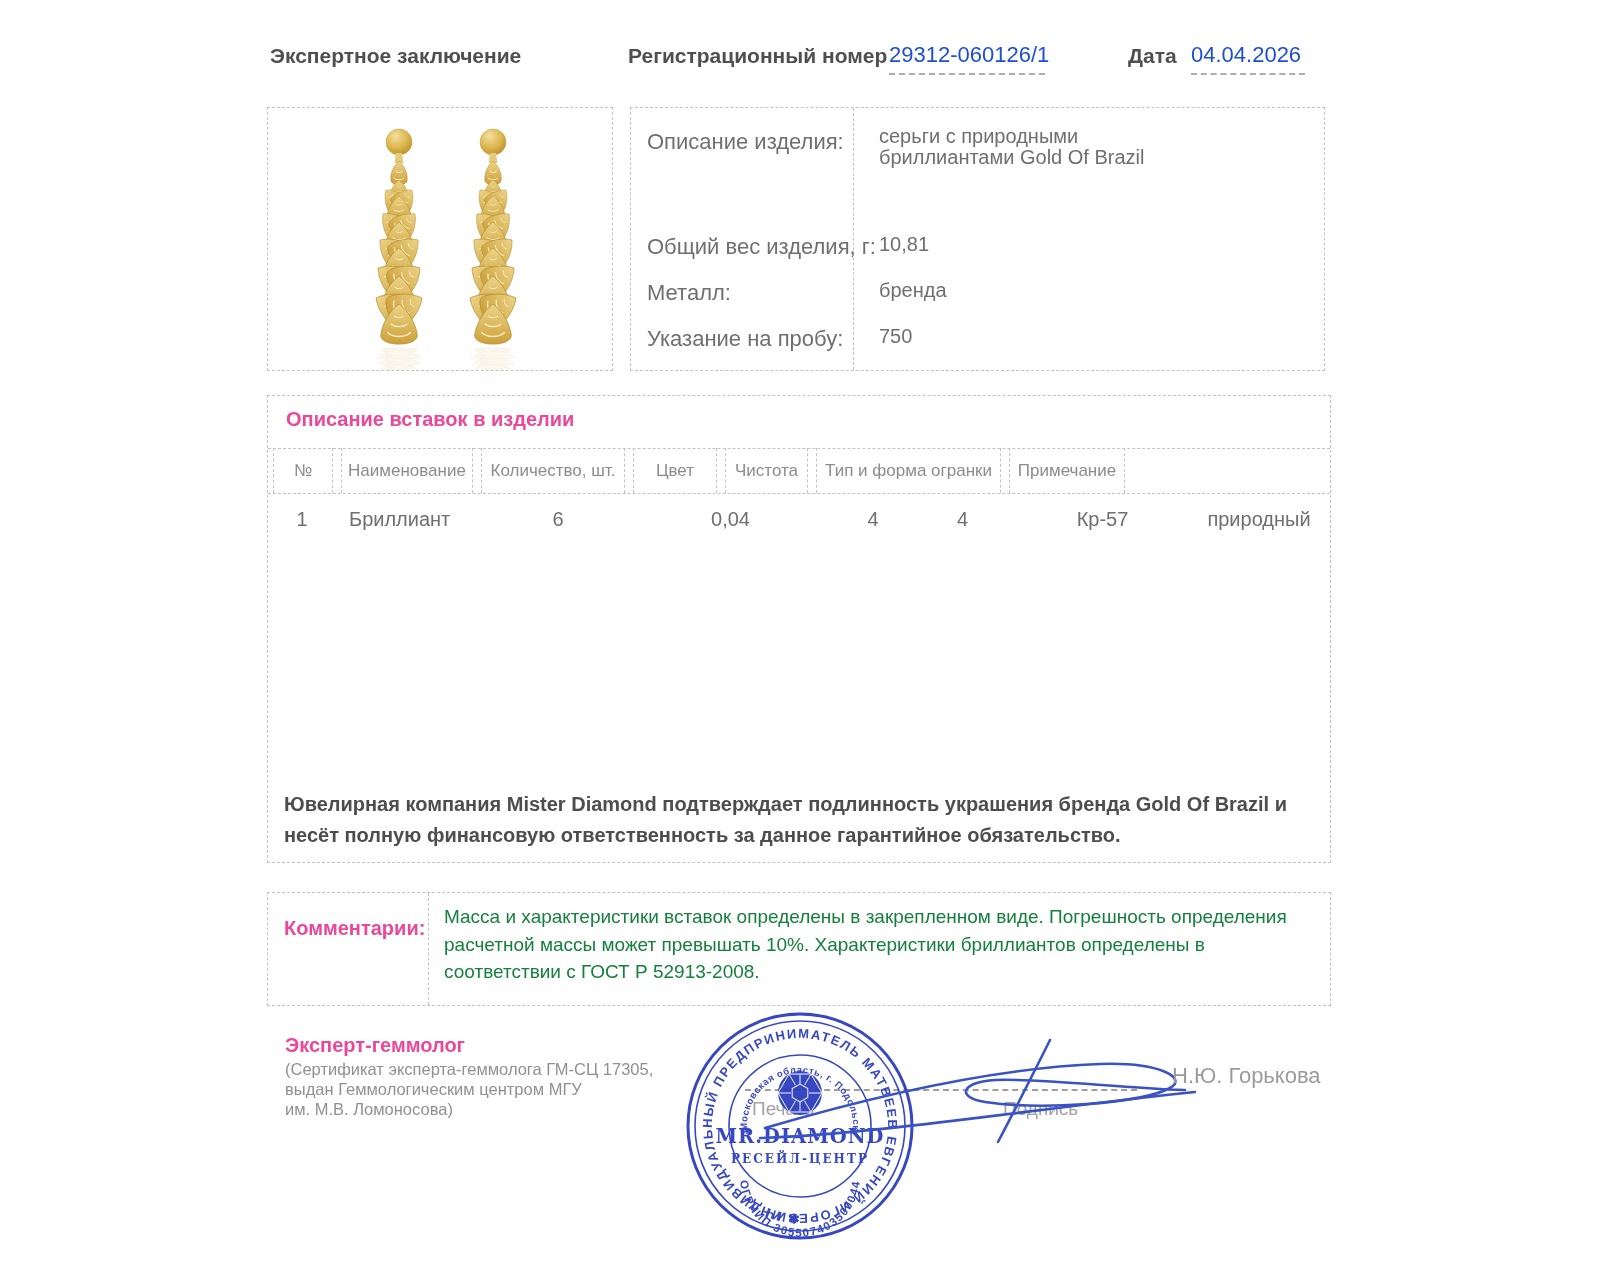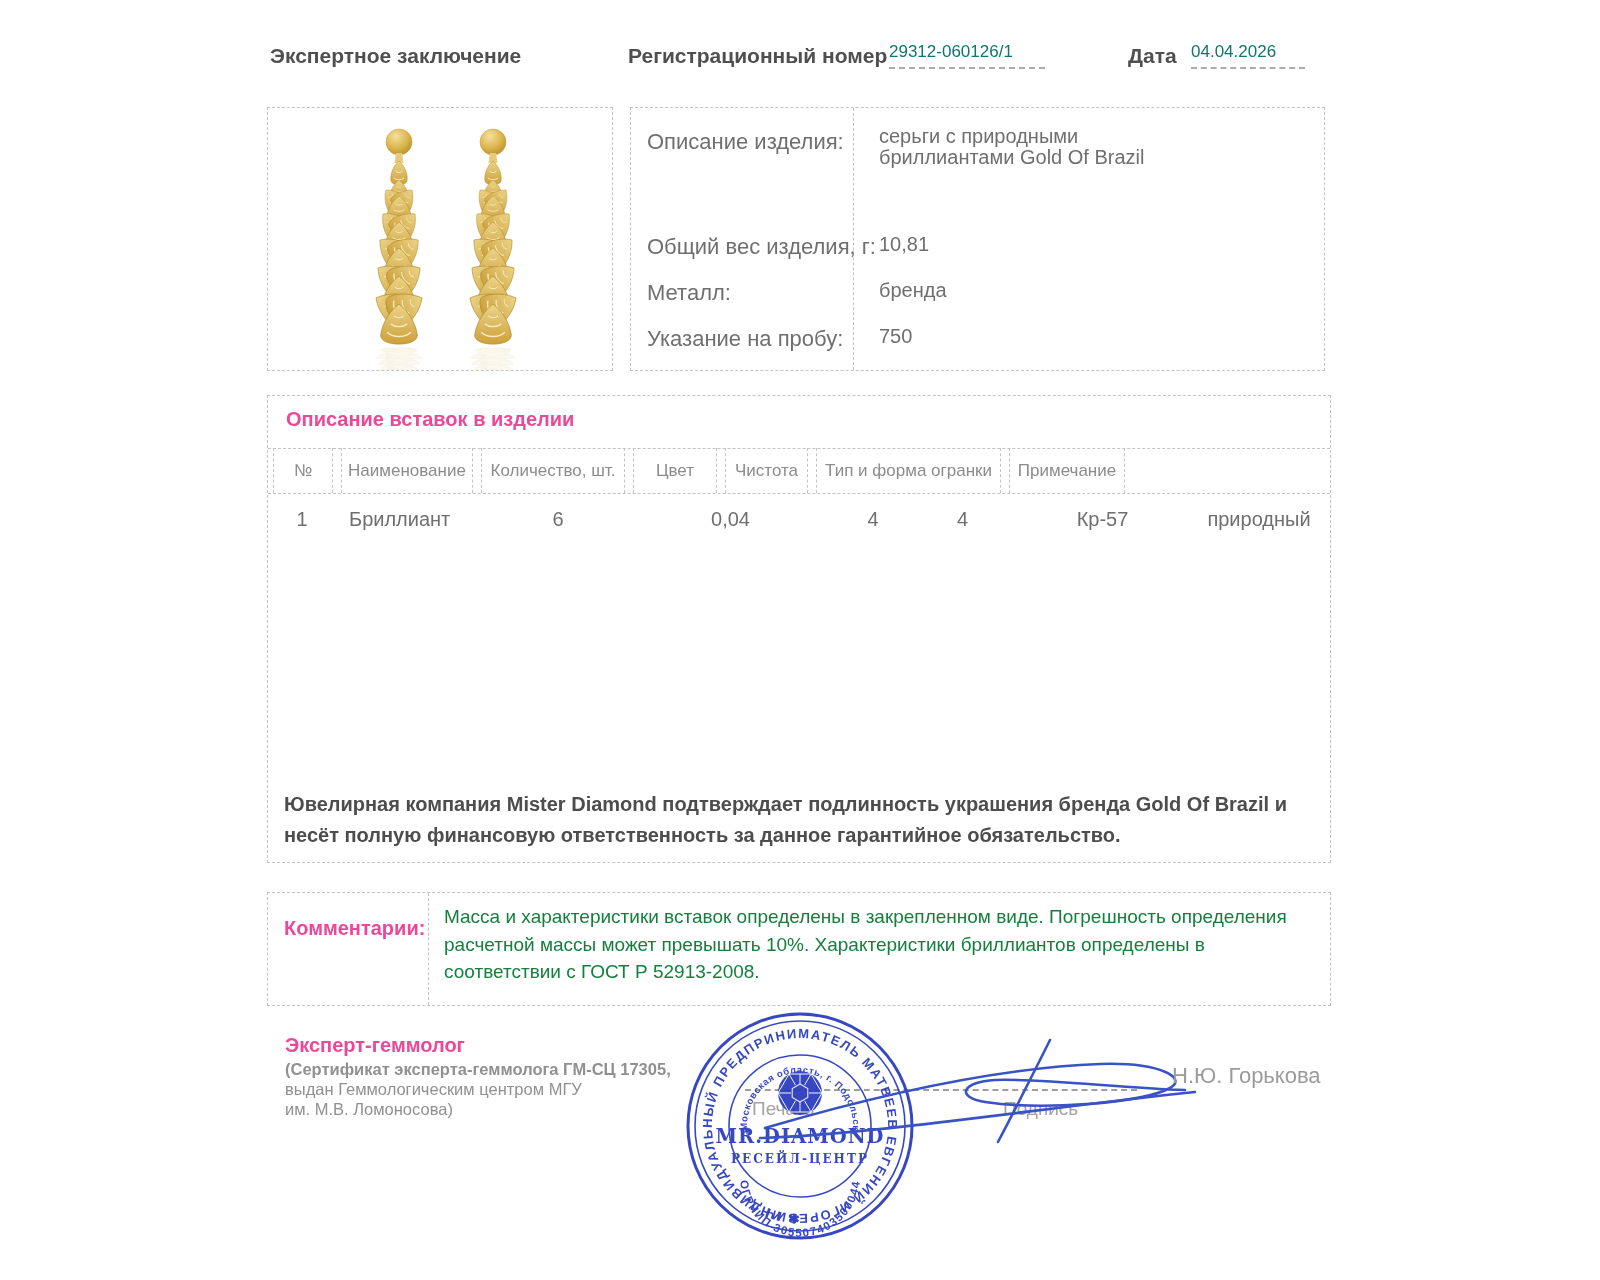--- a/index.html
+++ b/index.html
@@ -1,20 +1,20 @@
 <!DOCTYPE html>
 <html><head>
 <meta charset="utf-8">
 <style>
   html,body{margin:0;padding:0;background:#fff;}
   #page{position:relative;width:1600px;height:1280px;background:#ffffff;overflow:hidden;
         font-family:"Liberation Sans",sans-serif;}
   .abs{position:absolute;}
   .blabel{font-weight:bold;font-size:21px;color:#4f4f4f;white-space:nowrap;}
-  .gval{font-size:17px;color:#0f766e;white-space:nowrap;}
+  .gval{font-size:22px;color:#1d4ed8;white-space:nowrap;}
   .fillline{border-bottom:2px dashed #adadad;padding-bottom:5px;}
   .dashbox{border:1.6px dashed #c3c3c3;}
   .dlabel{font-size:22px;color:#6f6f6f;white-space:nowrap;}
   .dval{font-size:20px;color:#6f6f6f;line-height:21px;}
   .vdash{position:absolute;top:0;bottom:0;border-left:1.6px dashed #c3c3c3;}
   .hdash{position:absolute;left:0;right:0;border-top:1.6px dashed #c3c3c3;}
   .ttl{font-size:20px;color:#ec4899;font-weight:bold;}
   .hrow{position:absolute;display:flex;gap:8px;padding-left:5px;}
   .hcell{border-left:1.6px dashed #c3c3c3;border-right:1.6px dashed #c3c3c3;
          display:flex;align-items:center;justify-content:center;
@@ -127,21 +127,21 @@
     <div class="abs statement" style="left:16px;top:393px;width:1020px;">Ювелирная компания Mister Diamond подтверждает подлинность украшения бренда Gold Of Brazil и несёт полную финансовую ответственность за данное гарантийное обязательство.</div>
   </div>
 
   <div class="abs dashbox" style="left:267px;top:892px;width:1062px;height:112px;">
     <div class="vdash" style="left:160px;"></div>
     <div class="abs ttl" style="left:16px;top:24px;">Комментарии:</div>
     <div class="abs comtext" style="left:176px;top:10px;width:845px;">Масса и характеристики вставок определены в закрепленном виде. Погрешность определения расчетной массы может превышать 10%. Характеристики бриллиантов определены в соответствии с ГОСТ Р 52913-2008.</div>
   </div>
 
   <div class="abs ttl" style="left:285px;top:1034px;">Эксперт-геммолог</div>
-  <div class="abs certline" style="left:285px;top:1059px;font-weight:bold;">(Сертификат эксперта-геммолога ГМ-СЦ 17305,</div>
+  <div class="abs certline" style="left:285px;top:1059px;">(Сертификат эксперта-геммолога ГМ-СЦ 17305,</div>
   <div class="abs certline" style="left:285px;top:1079px;">выдан Геммологическим центром МГУ</div>
   <div class="abs certline" style="left:285px;top:1099px;">им. М.В. Ломоносова)</div>
 
   <div class="abs" style="left:745px;top:1089px;width:392px;border-top:2px dashed #9e9e9e;"></div>
   <div class="abs graysig" style="left:752px;top:1098px;">Печать</div>
   <div class="abs graysig" style="left:1003px;top:1098px;">Подпись</div>
 
   <div class="abs" style="left:684px;top:1010px;width:232px;height:232px;">
     <svg width="232" height="232" viewBox="-116 -116 232 232" style="opacity:0.94;">
       <defs>

